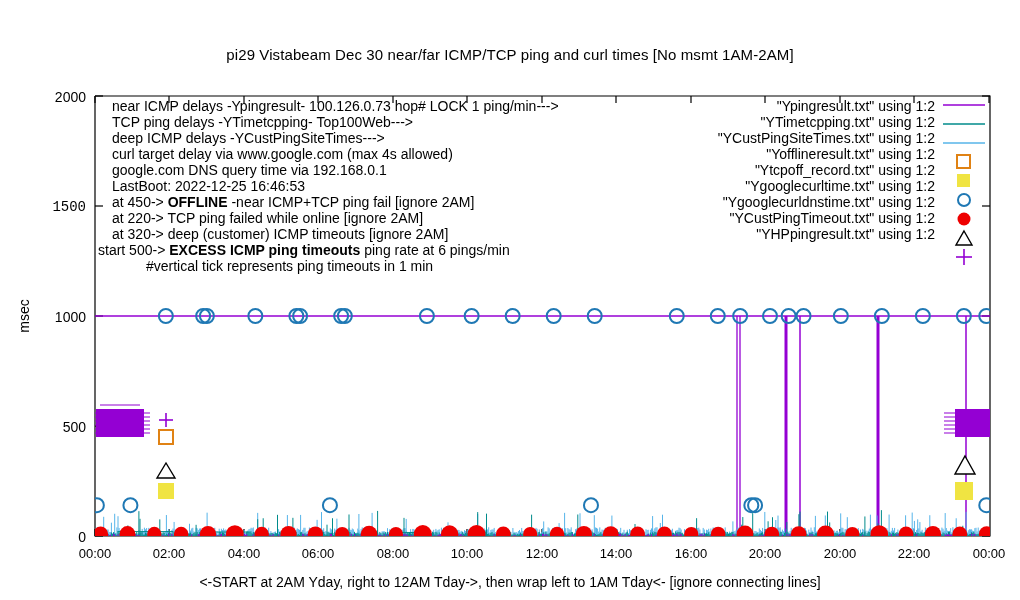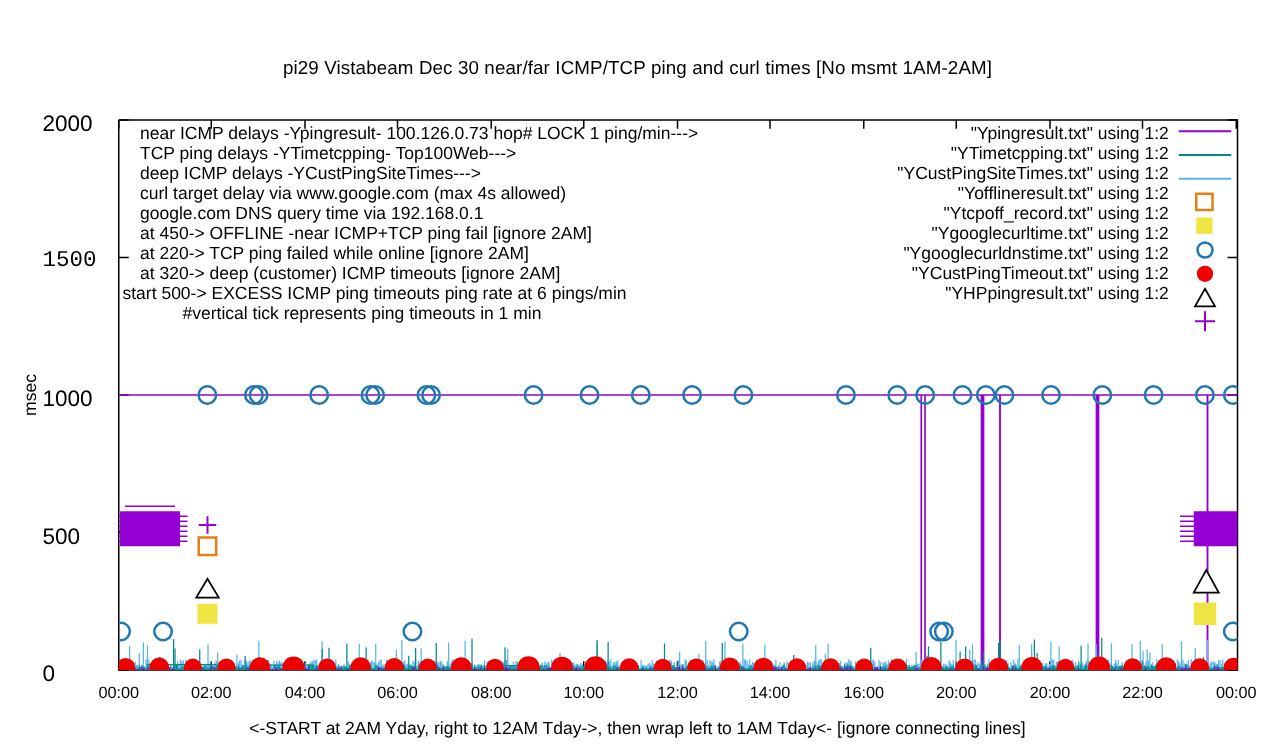--- a/index.html
+++ b/index.html
@@ -4,24 +4,24 @@
 <style>
   html,body{margin:0;padding:0;background:#ffffff;}
   body{width:1020px;height:600px;position:relative;overflow:hidden;
        font-family:"Liberation Sans",sans-serif;color:#000;}
   #chart-root{position:absolute;left:0;top:0;width:857px;height:600px;margin-top:16px;}
   .abs{position:absolute;}
   #plot-title{left:0;top:30px;width:1020px;text-align:center;font-size:15px;letter-spacing:.1px;}
   #y-axis-label{left:-6px;top:292px;width:60px;text-align:center;font-size:14px;
        transform:rotate(-90deg);transform-origin:center center;}
   #x-axis-caption{left:0;top:558px;width:1020px;text-align:center;font-size:14px;}
-  .ytick-label{width:52px;font-size:18px;}
+  .ytick-label{width:52px;text-align:right;font-size:14px;}
   .xtick-label{width:70px;text-align:center;font-size:13px;}
   .ann-line{font-size:14px;white-space:nowrap;}
-  .ann-line b{font-weight:normal;}
+  .ann-line b{font-weight:bold;}
   .key-label{font-size:14px;white-space:nowrap;text-align:right;}
   .inkey-label{font-size:14px;white-space:nowrap;}
   svg{display:block;}
 </style>
 </head>
 <body>
 
 <div id="chart-root">
 
   <div class="abs" id="plot-title">pi29 Vistabeam Dec 30  near/far ICMP/TCP ping and curl times [No msmt 1AM-2AM]</div>
@@ -2252,20 +2252,21 @@
       <rect x="158" y="467" width="16" height="16" fill="#f0e442" stroke="none"></rect>
     </g>
   </svg>
 
   <div class="abs" style="left:112px;top:82px;">
     <div class="ann-line">near ICMP delays -Ypingresult- 100.126.0.73 hop# LOCK 1 ping/min---&gt;</div>
     <div class="ann-line">TCP ping delays -YTimetcpping- Top100Web---&gt;</div>
     <div class="ann-line">deep ICMP delays -YCustPingSiteTimes---&gt;</div>
     <div class="ann-line">curl target delay via www.google.com (max 4s allowed)</div>
     <div class="ann-line">google.com DNS query time via 192.168.0.1</div>
+    <div class="ann-line">LastBoot: 2022-12-25 16:46:53</div>
     <div class="ann-line"><span>at 450-&gt; </span><b>OFFLINE</b><span> -near ICMP+TCP ping fail [ignore 2AM]</span></div>
     <div class="ann-line">at 220-&gt; TCP ping failed while online [ignore 2AM]</div>
     <div class="ann-line">at 320-&gt; deep (customer) ICMP timeouts [ignore 2AM]</div>
     <div class="ann-line" style="margin-left:-14px;"><span>start 500-&gt; </span><b>EXCESS ICMP ping timeouts</b><span>  ping rate at 6 pings/min</span></div>
     <div class="ann-line" style="margin-left:34px;">#vertical tick represents ping timeouts in 1 min</div>
   </div>
 
   <div class="abs" style="left:600px;top:82px;width:335px;">
     <div class="key-label">"Ypingresult.txt" using 1:2</div>
     <div class="key-label">"YTimetcpping.txt" using 1:2</div>

